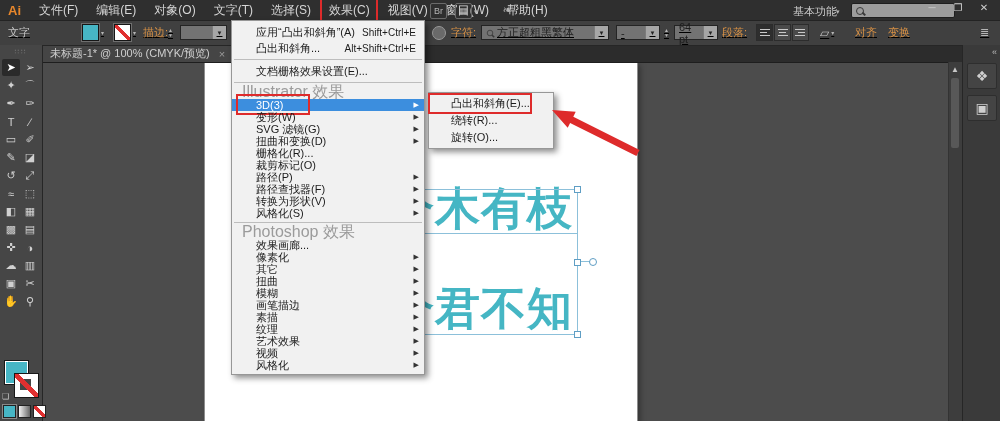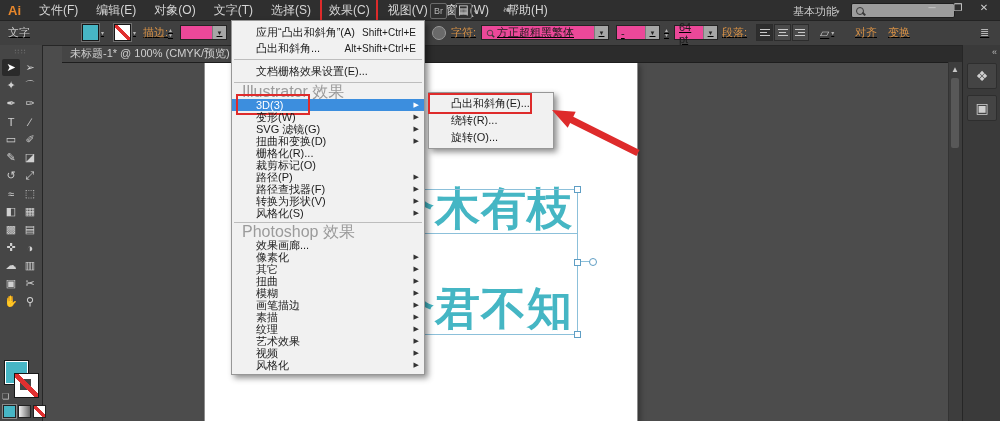--- a/index.html
+++ b/index.html
@@ -29,36 +29,36 @@
            border-bottom:1px solid #262626;z-index:5;}
   .cb{position:absolute;top:0;height:25px;display:flex;align-items:center;text-decoration:underline;}
   .cb-label{color:#c5c5c5;font-size:11px;}
   .cb-orange{color:#d89145;font-size:11px;}
   .swatch{width:15px;height:15px;border:1px solid #161616;box-shadow:0 0 0 1px #6e6e6e;}
   .swatch.none{background:#fff;position:relative;overflow:hidden;}
   .swatch.none::after{content:'';position:absolute;inset:0;
            background:linear-gradient(45deg,transparent 42%,#e03030 42%,#e03030 58%,transparent 58%);}
   .mini-caret{color:#b5b5b5;font-size:6px;margin-left:2px;}
   .stepper{display:flex;flex-direction:column;color:#b5b5b5;font-size:5px;line-height:5px;}
-  .field{height:15px;background:#ec4899;border:1px solid #242424;color:#1d1d1d;font-size:11px;
+  .field{height:15px;background:#737373;border:1px solid #242424;color:#1d1d1d;font-size:11px;
            display:flex;align-items:center;padding-left:4px;box-sizing:border-box;}
   .fld-caret{height:100%;width:13px;background:#a6a6a6;border-left:1px solid #7c7c7c;
            display:flex;align-items:center;justify-content:center;font-size:6px;color:#222;margin-left:auto;}
   .al-btn{width:17px;height:17px;background:#4a4a4a;border:1px solid #2c2c2c;display:flex;
            flex-direction:column;justify-content:center;gap:2px;align-items:flex-start;padding:0 3px;box-sizing:border-box;}
   .al-btn.active{background:#2e2e2e;}
   .al-btn .bar{height:1px;background:#c9c9c9;}
   .al-left .bar:nth-child(1){width:10px}.al-left .bar:nth-child(2){width:7px}.al-left .bar:nth-child(3){width:10px}
   .al-center{align-items:center}.al-center .bar:nth-child(1){width:10px}.al-center .bar:nth-child(2){width:7px}.al-center .bar:nth-child(3){width:10px}
   .al-right{align-items:flex-end}.al-right .bar:nth-child(1){width:10px}.al-right .bar:nth-child(2){width:7px}.al-right .bar:nth-child(3){width:10px}
   .warp-glyph{color:#c9c9c9;font-size:12px;}
   .round-icon{width:12px;height:12px;border:1px solid #999;border-radius:50%;background:#6a6a6a;}
   
   .tabbar{position:absolute;left:42px;top:45px;width:920px;height:17px;background:#2c2c2c;
-           border-bottom:1px solid #1e1e1e;display:flex;z-index:4;margin-left:20px;}
+           border-bottom:1px solid #1e1e1e;display:flex;z-index:4;}
   .doc-tab{display:flex;align-items:center;background:#454545;border-right:1px solid #222;
            padding:0 8px;font-size:11px;color:#cfcfcf;white-space:nowrap;}
   .tab-close{color:#9a9a9a;margin-left:9px;font-size:11px;}
   
   .toolbar{position:absolute;left:0;top:45px;width:42px;height:376px;background:#464646;
            border-right:1px solid #262626;z-index:6;}
   .tb-dots{color:#8a8a8a;font-size:7px;text-align:center;letter-spacing:2px;padding-top:3px;height:11px;}
   .tool-grid{display:grid;grid-template-columns:19px 19px;grid-auto-rows:18px;justify-content:center;}
   .tool{width:18px;height:17px;display:flex;align-items:center;justify-content:center;
            color:#d0d0d0;font-size:11px;border-radius:2px;}

